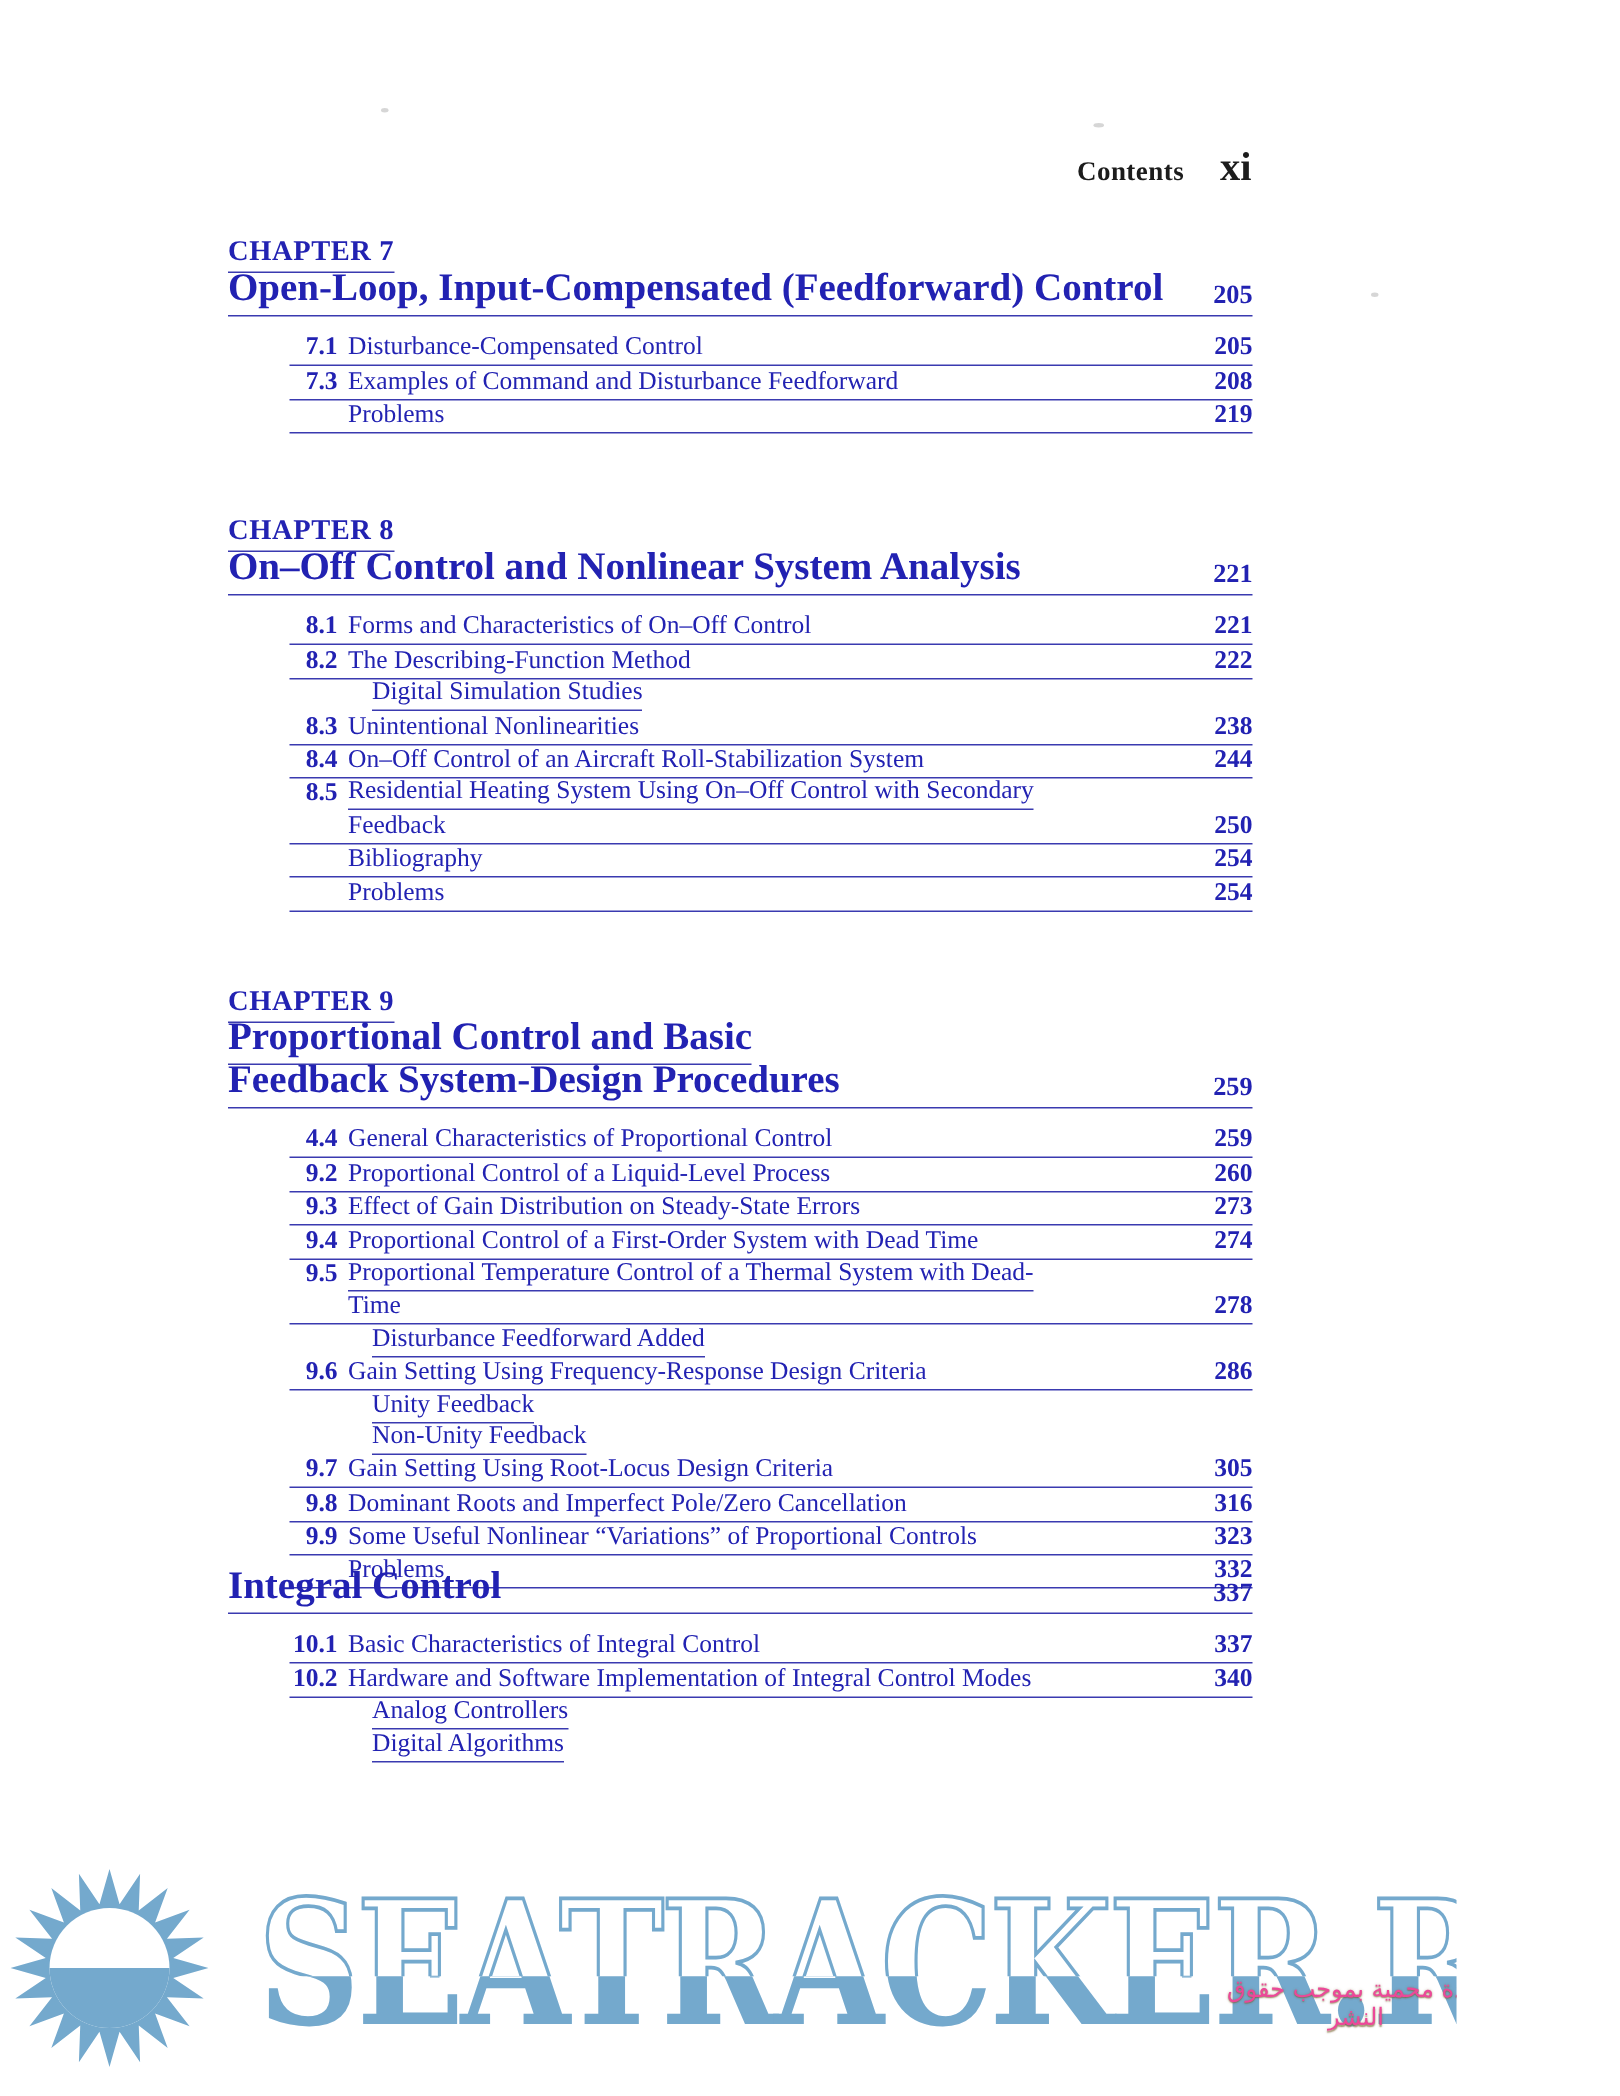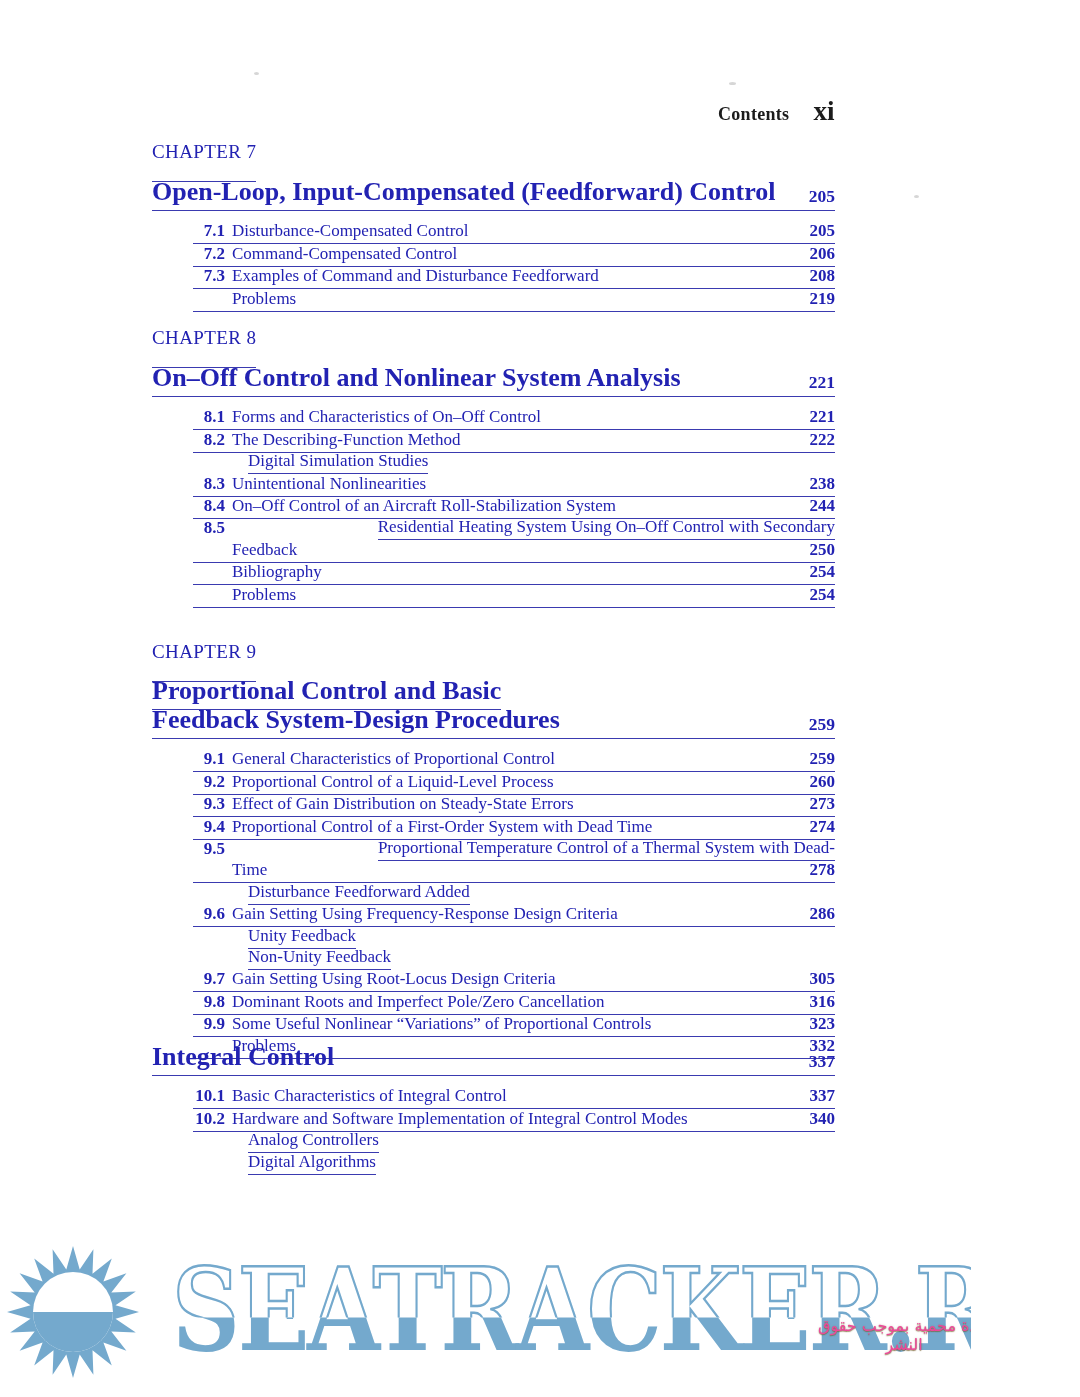--- a/index.html
+++ b/index.html
@@ -7,27 +7,27 @@
   .page{position:relative;width:971px;height:1397px;background:#fff;overflow:hidden;}
 
   
   .page-header{position:absolute;top:96px;left:718px;display:flex;align-items:baseline;gap:24px;color:#1c1c1c;}
   .contents-label{font-size:18px;font-weight:bold;letter-spacing:.3px;}
   .folio{font-size:27px;font-weight:bold;}
 
   
   .chapter-block{position:absolute;left:152px;width:683px;color:#2222b2;}
   .ch-label-row{height:26px;display:flex;align-items:flex-end;}
-  .ch-label-text{font-size:19px;font-weight:normal;letter-spacing:.4px;padding-bottom:18px;border-bottom:1px solid #3a3ab0;white-space:nowrap;}
+  .ch-label-text{font-size:19px;font-weight:bold;letter-spacing:.4px;padding-bottom:2px;border-bottom:1px solid #3a3ab0;white-space:nowrap;}
   .title-row{display:flex;align-items:flex-end;height:28px;}
   .title-row.full{border-bottom:1px solid #3a3ab0;}
   .title-text{font-size:26px;font-weight:bold;white-space:nowrap;padding-bottom:3px;}
   .title-row:not(.full) .title-text{border-bottom:1px solid #3a3ab0;}
   .entries{margin-top:11px;margin-left:41px;width:642px;}
-  .row{display:flex;align-items:flex-end;height:21.4px;justify-content:space-between;}
+  .row{display:flex;align-items:flex-end;height:21.4px;}
   .row.full{border-bottom:1px solid #3a3ab0;}
   .row .num{width:32px;text-align:right;font-weight:bold;font-size:17px;padding-bottom:2px;white-space:nowrap;}
   .row .numgap{width:7px;flex:0 0 7px;}
   .row .tspan{font-size:17px;white-space:nowrap;padding-bottom:2px;}
   .row:not(.full) .tspan{border-bottom:1px solid #3a3ab0;}
   .row.indent2{padding-left:55px;}
   .spacer{flex:1 1 auto;}
   .pagenum{font-weight:bold;font-size:17px;padding-bottom:2px;white-space:nowrap;}
   .title-row .pagenum{font-size:17.5px;padding-bottom:3px;}
 
@@ -69,27 +69,20 @@
         </div>
         <div class="entries">
           <div class="row full">
             <span class="num">7.1</span>
             <span class="numgap"></span>
             <span class="tspan">Disturbance-Compensated Control</span>
             <span class="spacer"></span>
             <span class="pagenum">205</span>
           </div>
           <div class="row full">
-            <span class="num">7.2</span>
-            <span class="numgap"></span>
-            <span class="tspan">Command-Compensated Control</span>
-            <span class="spacer"></span>
-            <span class="pagenum">206</span>
-          </div>
-          <div class="row full">
             <span class="num">7.3</span>
             <span class="numgap"></span>
             <span class="tspan">Examples of Command and Disturbance Feedforward</span>
             <span class="spacer"></span>
             <span class="pagenum">208</span>
           </div>
           <div class="row full">
             <span class="num"></span>
             <span class="numgap"></span>
             <span class="tspan">Problems</span>
@@ -174,21 +167,21 @@
         <div class="title-row">
           <span class="title-text">Proportional Control and Basic</span>
         </div>
         <div class="title-row full">
           <span class="title-text">Feedback System-Design Procedures</span>
           <span class="spacer"></span>
           <span class="pagenum">259</span>
         </div>
         <div class="entries">
           <div class="row full">
-            <span class="num">9.1</span>
+            <span class="num">4.4</span>
             <span class="numgap"></span>
             <span class="tspan">General Characteristics of Proportional Control</span>
             <span class="spacer"></span>
             <span class="pagenum">259</span>
           </div>
           <div class="row full">
             <span class="num">9.2</span>
             <span class="numgap"></span>
             <span class="tspan">Proportional Control of a Liquid-Level Process</span>
             <span class="spacer"></span>

